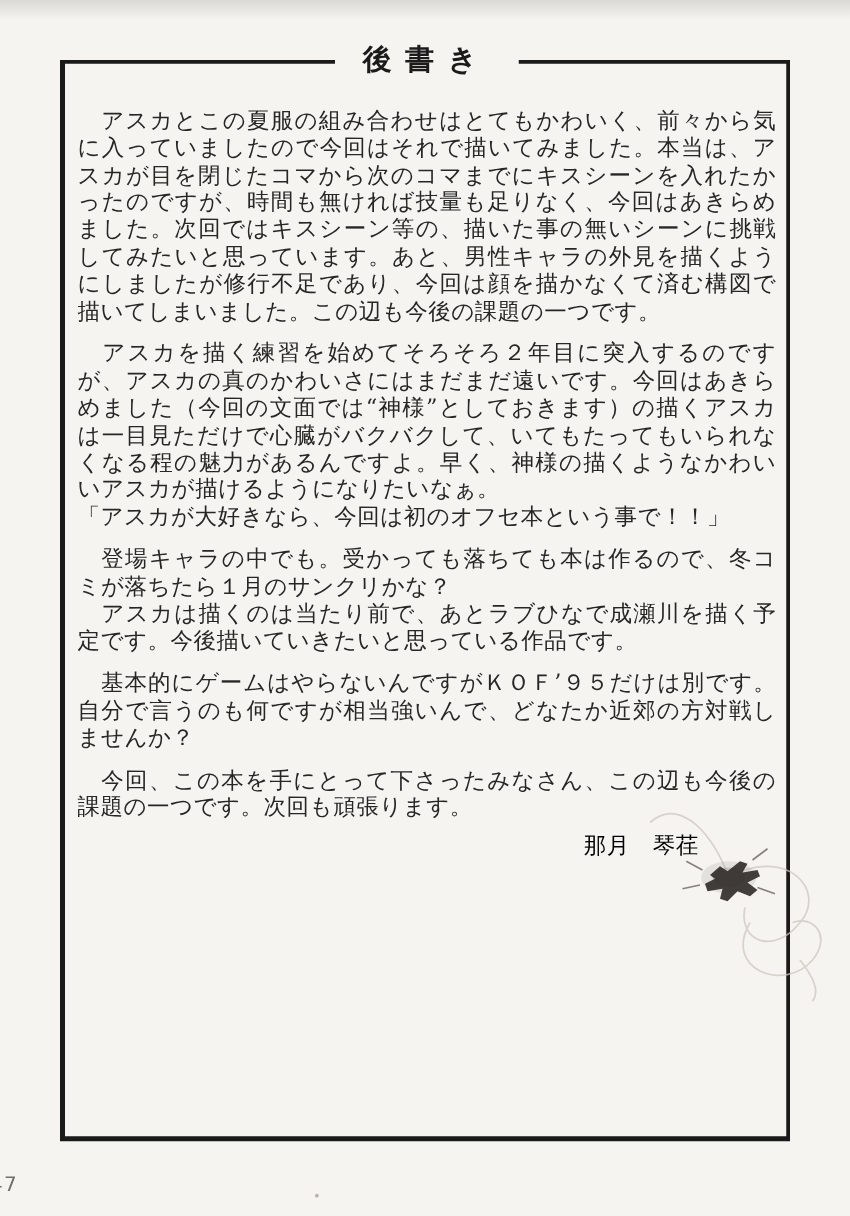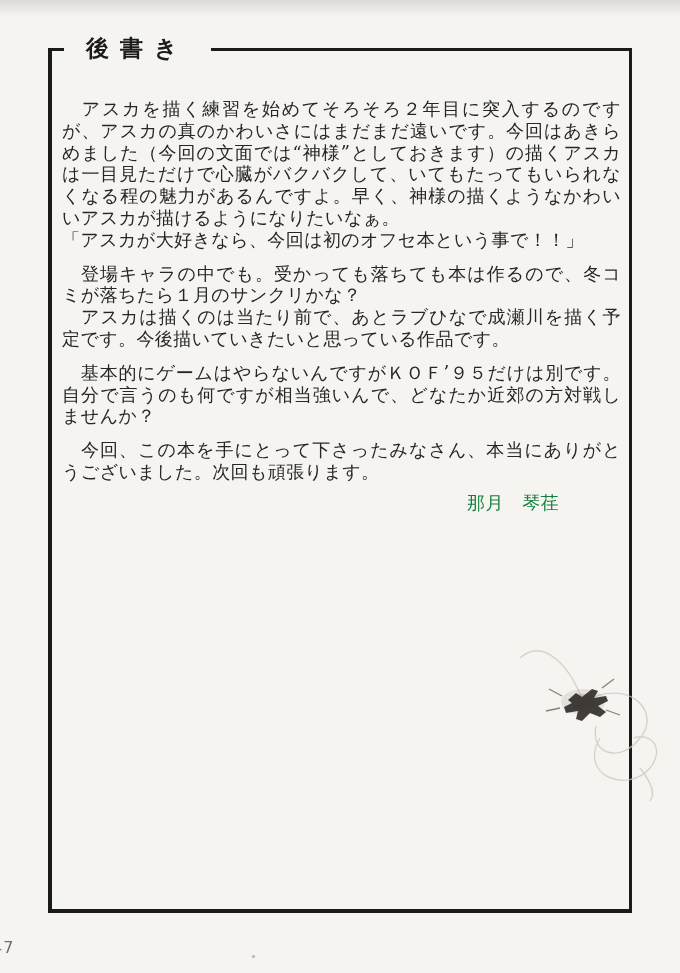--- a/index.html
+++ b/index.html
@@ -31,22 +31,23 @@
     width: 577px;
     height: 858px;
     border: 3px solid #1a1a1a;
     border-left-width: 4px;
     border-bottom-width: 4px;
     background: transparent;
   }
   .box-title-row {
     position: absolute;
     top: -18px;
-    left: 12px;
+    left: 1px;
     width: 100%;
+    text-align: center;
   }
   .box-title-row .box-title {
     display: inline-block;
     background: #f5f4f1;
     padding: 0 22px;
     font-size: 23px;
     font-weight: bold;
     letter-spacing: 11px;
     color: #1b1b1b;
     line-height: 30px;
@@ -66,21 +67,21 @@
     white-space: pre-wrap;
   }
   .para.gap {
     margin-top: 12px;
   }
   .signature {
     margin-top: 9px;
     padding-right: 62px;
     text-align: right;
     font-size: 18px;
-    color: #15803d;
+    color: #000000;
   }
   .page-number {
     position: absolute;
     left: -8px;
     top: 938px;
     font-family: "DejaVu Sans", "Liberation Sans", sans-serif;
     font-size: 16px;
     color: #6f6f6f;
     letter-spacing: 1px;
   }
@@ -107,26 +108,27 @@
 
 <div class="page">
 
   <div class="afterword-box">
 
     <div class="box-title-row">
       <span class="box-title">後書き</span>
     </div>
 
     <div class="box-content">
+      <p class="para">　アスカとこの夏服の組み合わせはとてもかわいく、前々から気に入っていましたので今回はそれで描いてみました。本当は、アスカが目を閉じたコマから次のコマまでにキスシーンを入れたかったのですが、時間も無ければ技量も足りなく、今回はあきらめました。次回ではキスシーン等の、描いた事の無いシーンに挑戦してみたいと思っています。あと、男性キャラの外見を描くようにしましたが修行不足であり、今回は顔を描かなくて済む構図で描いてしまいました。この辺も今後の課題の一つです。</p>
       <p class="para gap">　アスカを描く練習を始めてそろそろ２年目に突入するのですが、アスカの真のかわいさにはまだまだ遠いです。今回はあきらめました（今回の文面では“神様”としておきます）の描くアスカは一目見ただけで心臓がバクバクして、いてもたってもいられなくなる程の魅力があるんですよ。早く、神様の描くようなかわいいアスカが描けるようになりたいなぁ。</p>
       <p class="para">「アスカが大好きなら、今回は初のオフセ本という事で！！」</p>
       <p class="para gap">　登場キャラの中でも。受かっても落ちても本は作るので、冬コミが落ちたら１月のサンクリかな？</p>
       <p class="para">　アスカは描くのは当たり前で、あとラブひなで成瀬川を描く予定です。今後描いていきたいと思っている作品です。</p>
       <p class="para gap">　基本的にゲームはやらないんですがＫＯＦ’９５だけは別です。自分で言うのも何ですが相当強いんで、どなたか近郊の方対戦しませんか？</p>
-      <p class="para gap">　今回、この本を手にとって下さったみなさん、本当にありがとうございました。次回も頑張ります。</p>
+      <p class="para gap">　今回、この本を手にとって下さったみなさん、この辺も今後の課題の一つです。次回も頑張ります。</p>
 
       <div class="signature">那月　琴荏</div>
     </div>
 
   </div>
 
   <svg class="ink-doodle" viewBox="0 0 175 185" xmlns="http://www.w3.org/2000/svg">
     <g fill="none" stroke="#ccc8bf" stroke-width="1.4" opacity="0.75">
       <path d="M20,40 C45,18 72,52 83,84"></path>
       <path d="M83,84 C130,58 162,95 140,120 C120,146 90,136 96,108"></path>

